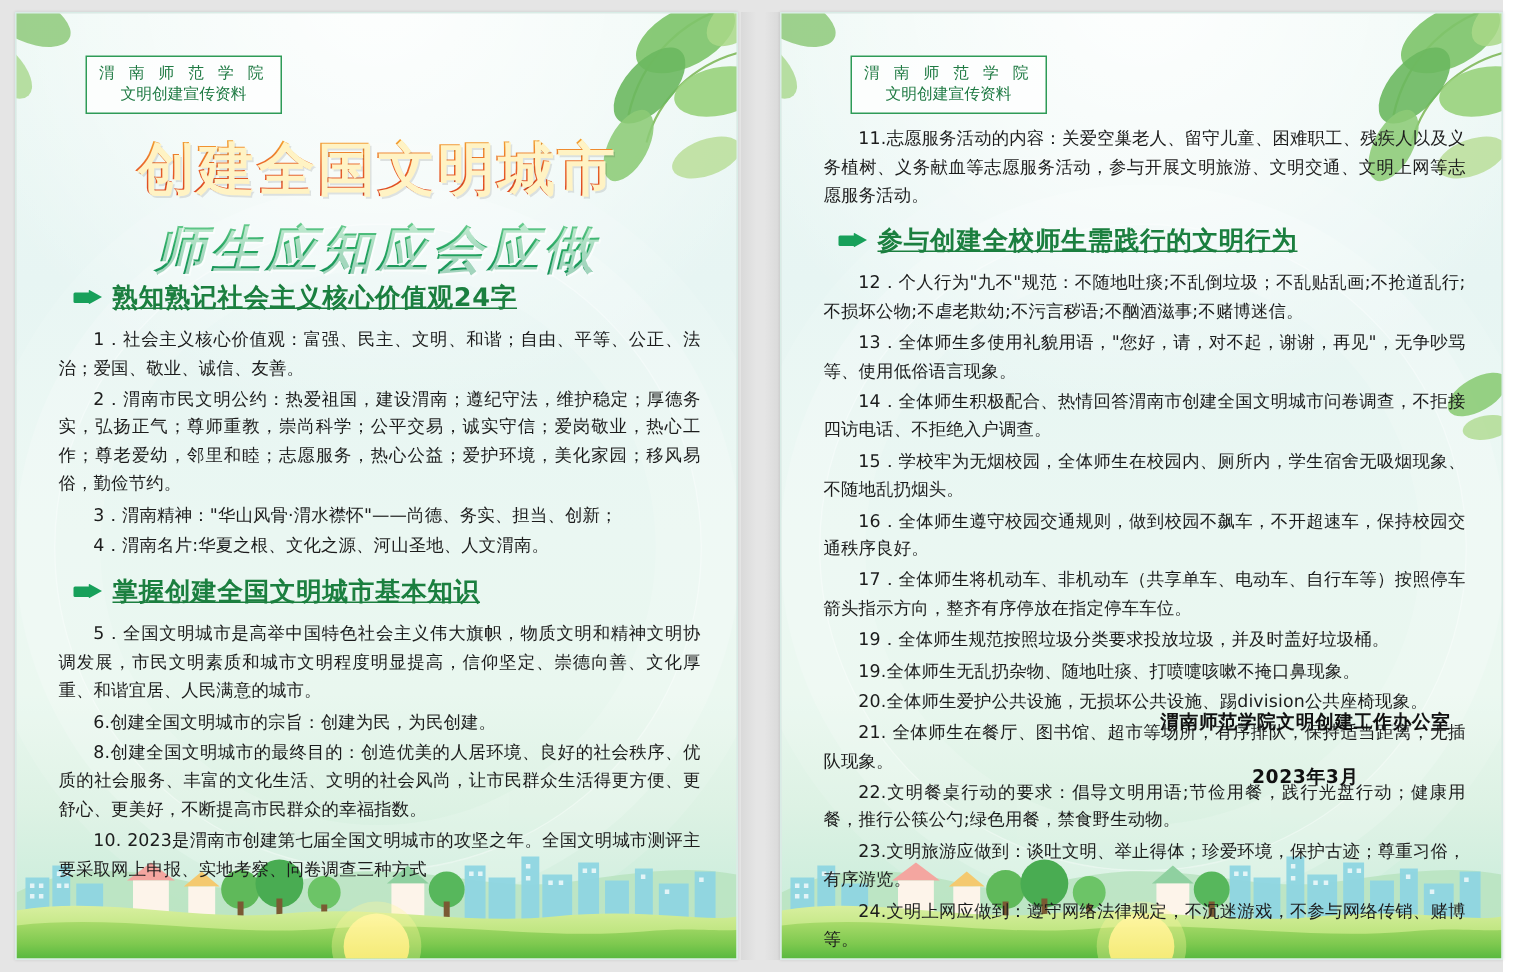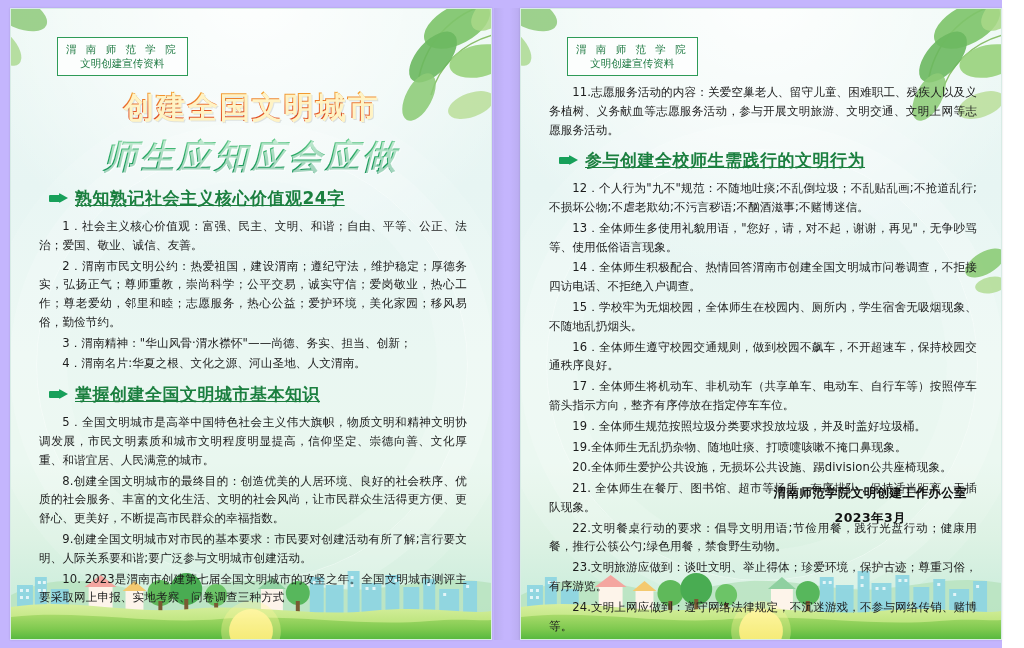--- a/index.html
+++ b/index.html
@@ -10,21 +10,21 @@
   body {
     width: 1024px;
     height: 648px;
     overflow: hidden;
     font-family: "DejaVu Sans", "Liberation Sans", sans-serif;
   }
   .stage {
     position: relative;
     width: 1002px;
     height: 648px;
-    background: #c4b5fd;
+    background: #e5e5e5;
   }
 
   
   .page {
     position: absolute;
     top: 8px;
     width: 482px;
     height: 632px;
     background: linear-gradient(180deg, #ecf8f4 0%, #e7f5f3 28%, #eaf7f2 55%, #e9f7ef 72%, #ddf2e4 84%, #cfeedd 92%, #c6ead8 100%);
     border: 1px solid #d8ece6;
@@ -99,21 +99,21 @@
   .title-wrap {
     position: absolute;
     left: 0;
     top: 78px;
     width: 100%;
     text-align: center;
     z-index: 5;
   }
   .title-main {
     font-family: Liberation Sans, sans-serif;
-    font-size: 30px;
+    font-size: 38px;
     font-weight: bold;
     letter-spacing: 2px;
     color: #d94a16;
     text-shadow: 1px 1px 0 #fff3c4, 2px 2px 0 rgba(0,0,0,0.10);
     background: linear-gradient(180deg, #f7b733 0%, #e8622a 48%, #d6381a 100%);
     -webkit-background-clip: text;
     background-clip: text;
     -webkit-text-fill-color: transparent;
   }
   .title-sub {
@@ -201,21 +201,21 @@
     text-align: center;
     z-index: 5;
   }
   .signature .org {
     font-size: 12.5px;
     font-weight: bold;
     color: #111;
     letter-spacing: 0.4px;
   }
   .signature .date {
-    margin-top: 8px;
+    margin-top: 20px;
     font-size: 12.5px;
     font-weight: bold;
     color: #111;
     letter-spacing: 0.4px;
   }
 
   
   .footer-art {
     position: absolute;
     left: 0;
@@ -294,22 +294,22 @@
       <p class="para">4．渭南名片:华夏之根、文化之源、河山圣地、人文渭南。</p>
 
       <div class="sec-head">
         <span class="arrow">
             <i></i>
             <i class="tip"></i>
           </span>
         <span class="sec-title">掌握创建全国文明城市基本知识</span>
       </div>
       <p class="para">5．全国文明城市是高举中国特色社会主义伟大旗帜，物质文明和精神文明协调发展，市民文明素质和城市文明程度明显提高，信仰坚定、崇德向善、文化厚重、和谐宜居、人民满意的城市。</p>
+      <p class="para">6.创建全国文明城市的宗旨：创建为民，为民创建。</p>
       <p class="para">8.创建全国文明城市的最终目的：创造优美的人居环境、良好的社会秩序、优质的社会服务、丰富的文化生活、文明的社会风尚，让市民群众生活得更方便、更舒心、更美好，不断提高市民群众的幸福指数。</p>
-      <p class="para">9.创建全国文明城市对市民的基本要求：市民要对创建活动有所了解;言行要文明、人际关系要和谐;要广泛参与文明城市创建活动。</p>
       <p class="para">10. 2023是渭南市创建第七届全国文明城市的攻坚之年。全国文明城市测评主要采取网上申报、实地考察、问卷调查三种方式</p>
     </div>
 
     <div class="footer-art">
       <svg viewBox="0 0 482 108" preserveAspectRatio="none">
         <defs>
           <linearGradient id="sunL" x1="0" y1="0" x2="0" y2="1">
             <stop offset="0%" stop-color="#fff6a8"></stop>
             <stop offset="100%" stop-color="#f4e14a"></stop>
           </linearGradient>

